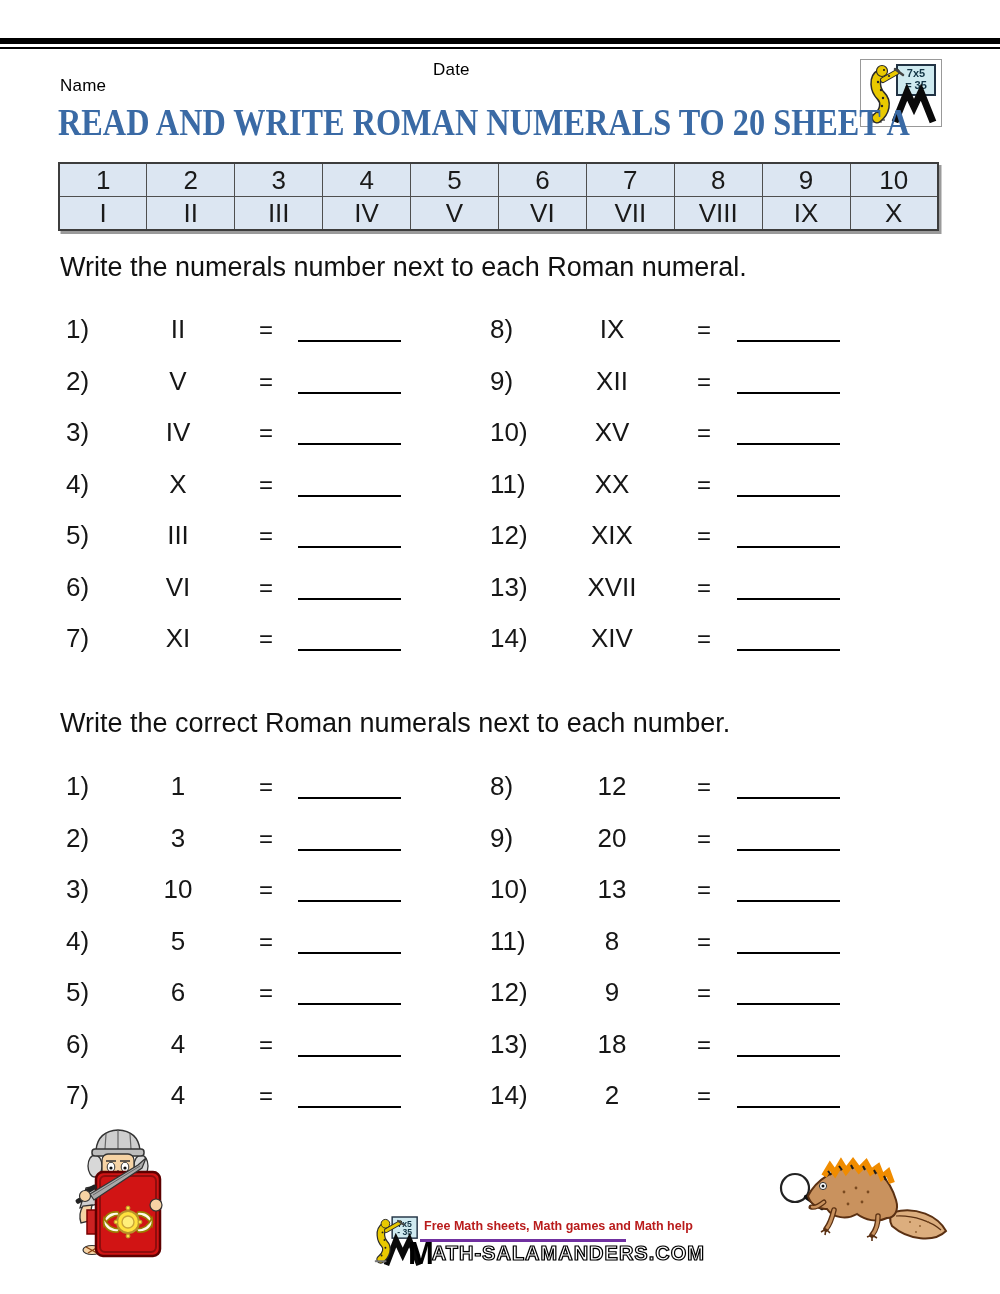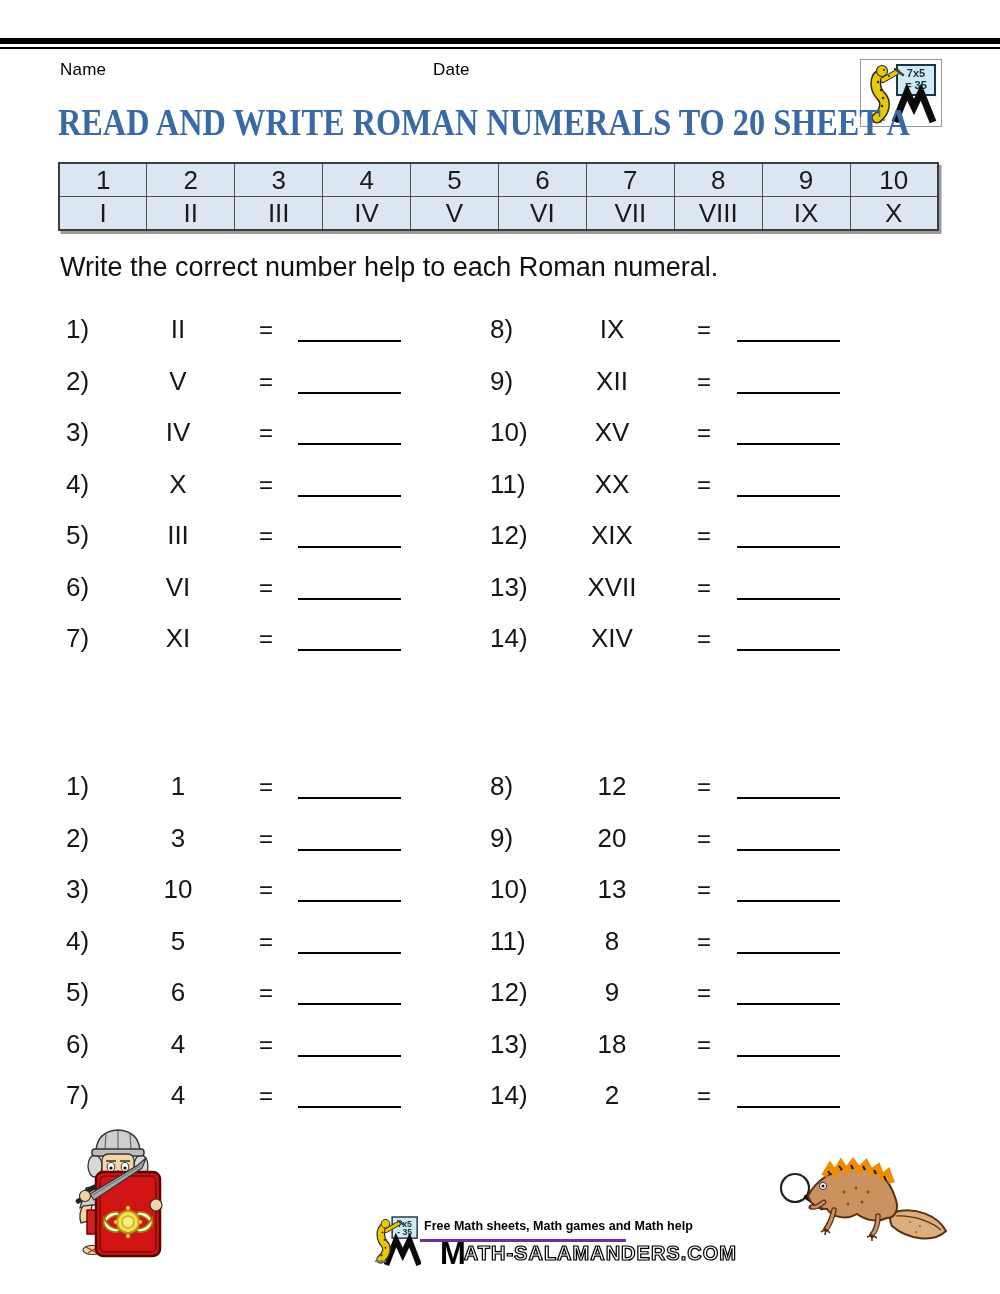--- a/index.html
+++ b/index.html
@@ -4,21 +4,21 @@
 <style>
   html,body{margin:0;padding:0;background:#fff;}
   .page{position:relative;width:1000px;height:1294px;background:#ffffff;
         font-family:"Liberation Sans",sans-serif;color:#111;overflow:hidden;}
 
   
   .top-rule{position:absolute;left:0;top:38px;width:1000px;height:3px;background:#fff;
             border-top:6px solid #000;border-bottom:2px solid #000;}
 
   .meta-label{position:absolute;top:60px;font-size:17px;color:#000;letter-spacing:.2px;}
-  #name-label{left:60px;} #date-label{left:433px;text-align:right;}
+  #name-label{left:60px;margin-top:16px;} #date-label{left:433px;text-align:right;}
 
   .logo-box{position:absolute;left:860px;top:59px;width:80px;height:66px;
             border:1.5px solid #999;background:#fff;}
 
   .title{position:absolute;left:58px;top:100px;margin:0;
          font-family:"Liberation Serif",serif;font-weight:700;font-size:38px;
          color:#3a6aa5;white-space:nowrap;transform:scaleX(.85);transform-origin:left top;}
 
   
   .ref-table{position:absolute;left:58px;top:162px;width:881px;border-collapse:collapse;
@@ -38,23 +38,23 @@
   .ex-row .n{left:8px;}
   .ex-row .v{left:70px;width:100px;text-align:center;}
   .ex-row .eq{left:193px;width:30px;text-align:center;font-size:24px;top:4px;}
   .ex-row .blank{left:240px;width:103px;height:0;border-bottom:2.6px solid #000;top:28px;}
   .ex-col.right .ex-row .n{left:10px;}
   .ex-col.right .ex-row .v{left:82px;}
   .ex-col.right .ex-row .eq{left:209px;}
   .ex-col.right .ex-row .blank{left:257px;}
 
   
-  .f-tag{position:absolute;left:424px;top:1219px;font-size:12.5px;font-weight:700;color:#000000;white-space:nowrap;}
+  .f-tag{position:absolute;left:424px;top:1219px;font-size:12.5px;font-weight:700;color:#b91c1c;white-space:nowrap;}
   .f-line{position:absolute;left:420px;top:1239px;width:206px;height:3px;background:#7030a0;}
-  .f-site{position:absolute;left:408px;top:1236px;white-space:nowrap;margin-left:32px;}
+  .f-site{position:absolute;left:408px;top:1236px;white-space:nowrap;}
   .f-site .m{font-size:31px;font-weight:900;color:#000;letter-spacing:-2px;vertical-align:-4px;}
   .f-site .rest{font-size:20px;font-weight:700;color:#fff;-webkit-text-stroke:1.2px #000;
                 letter-spacing:1px;text-shadow:0 0 1px #000;}
 
   .svg-abs{position:absolute;}
   #soldier{left:72px;top:1126px;}
   #newt{left:778px;top:1152px;}
   #footer-icon{left:371px;top:1215px;}
 </style>
 </head>
@@ -118,21 +118,21 @@
           <td>V</td>
           <td>VI</td>
           <td>VII</td>
           <td>VIII</td>
           <td>IX</td>
           <td>X</td>
         </tr>
     </tbody>
   </table>
 
-  <div class="instr" id="instr1">Write the correct number help to each Roman numeral.</div>
+  <div class="instr" id="instr1">Write the numerals number next to each Roman numeral.</div>
   <div class="ex-col left" id="s1l">
       <div class="ex-row">
         <span class="n">1)</span>
         <span class="v">II</span>
         <span class="eq">=</span>
         <span class="blank"></span>
       </div>
       <div class="ex-row">
         <span class="n">2)</span>
         <span class="v">V</span>
@@ -208,20 +208,21 @@
         <span class="blank"></span>
       </div>
       <div class="ex-row">
         <span class="n">14)</span>
         <span class="v">XIV</span>
         <span class="eq">=</span>
         <span class="blank"></span>
       </div>
     </div>
 
+  <div class="instr" id="instr2">Write the correct Roman numerals next to each number.</div>
   <div class="ex-col left" id="s2l">
       <div class="ex-row">
         <span class="n">1)</span>
         <span class="v">1</span>
         <span class="eq">=</span>
         <span class="blank"></span>
       </div>
       <div class="ex-row">
         <span class="n">2)</span>
         <span class="v">3</span>

